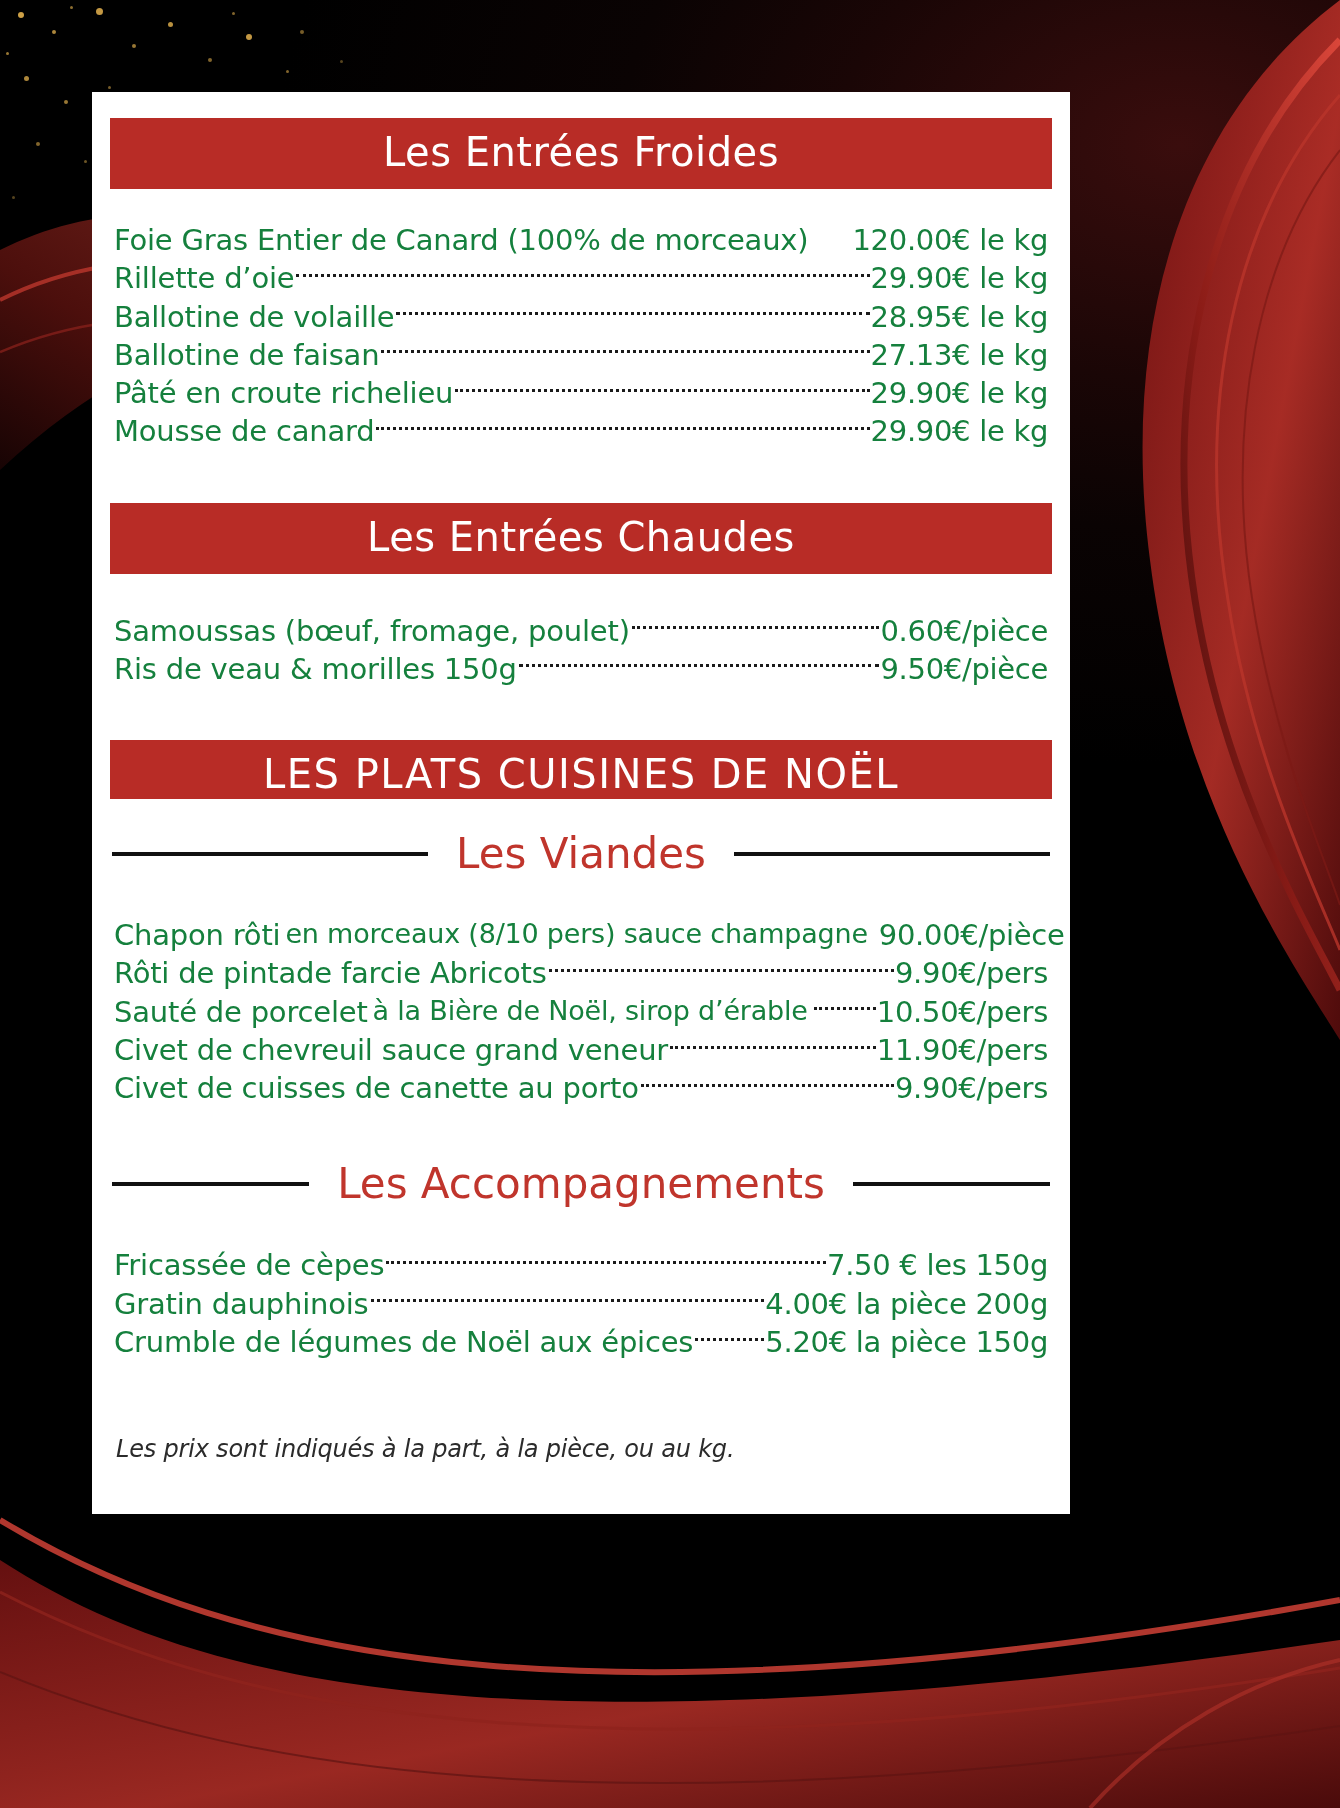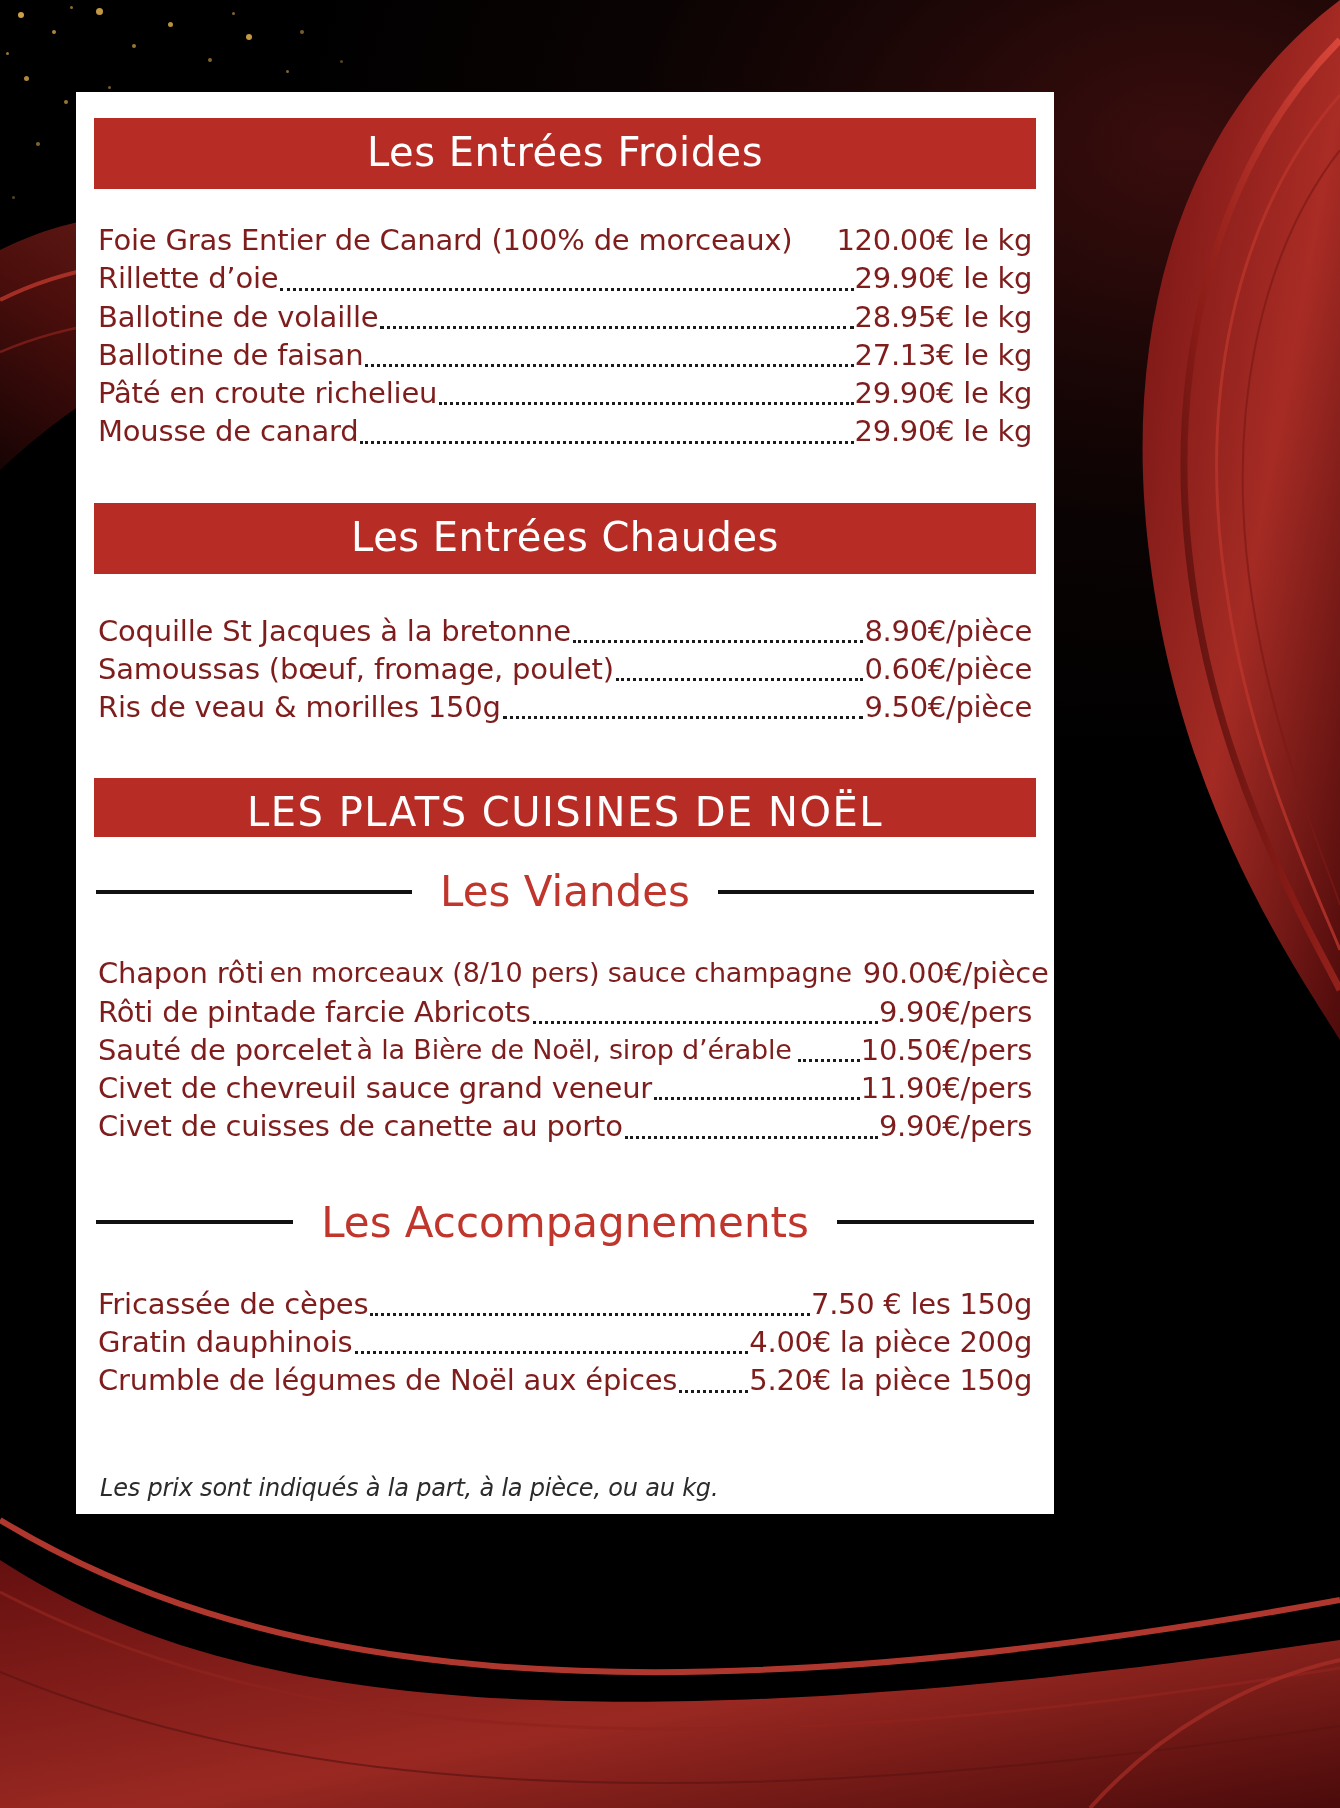--- a/index.html
+++ b/index.html
@@ -29,21 +29,21 @@
   .sparkles { position: absolute; left: 0; top: 0; width: 420px; height: 230px; }
   .sp {
     position: absolute;
     background: #d8a94a;
     border-radius: 50%;
   }
 
   
   .card {
     position: absolute;
-    left: 76px;
+    left: 92px;
     top: 92px;
     width: 978px;
     height: 1422px;
     background: #ffffff;
     box-sizing: border-box;
     padding: 0;
   }
   .card-inner {
     position: absolute;
     left: 18px;
@@ -65,24 +65,24 @@
   .banner.b3 {
     font-size: 40px;
     padding: 11px 0 2px;
     letter-spacing: 1.5px;
   }
 
   
   .items { padding: 0 4px; }
   .row {
     display: flex;
-    align-items: flex-end;
+    align-items: center;
     font-family: "DejaVu Sans", sans-serif;
     font-size: 29px;
-    color: #7f1d1d;
+    color: #15803d;
     line-height: 1.32;
     white-space: nowrap;
   }
   .row .nm { flex: 0 0 auto; letter-spacing: -0.2px; }
   .row .desc {
     flex: 0 0 auto;
     font-size: 27px;
     padding: 0 4px 2px 5px;
     letter-spacing: -0.2px;
   }
@@ -237,25 +237,20 @@
         <span class="pr">29.90€ le kg</span>
       </div>
     </div>
 
     <div class="sp-gap-b"></div>
 
     <div class="banner b1">Les Entrées Chaudes</div>
     <div class="sp-gap-d"></div>
     <div class="items">
 
-      <div class="row">
-        <span class="nm">Coquille St Jacques à la bretonne</span>
-        <span class="lead"></span>
-        <span class="pr">8.90€/pièce</span>
-      </div>
 
       <div class="row">
         <span class="nm">Samoussas (bœuf, fromage, poulet)</span>
         <span class="lead"></span>
         <span class="pr">0.60€/pièce</span>
       </div>
 
       <div class="row">
         <span class="nm">Ris de veau &amp; morilles 150g</span>
         <span class="lead"></span>

